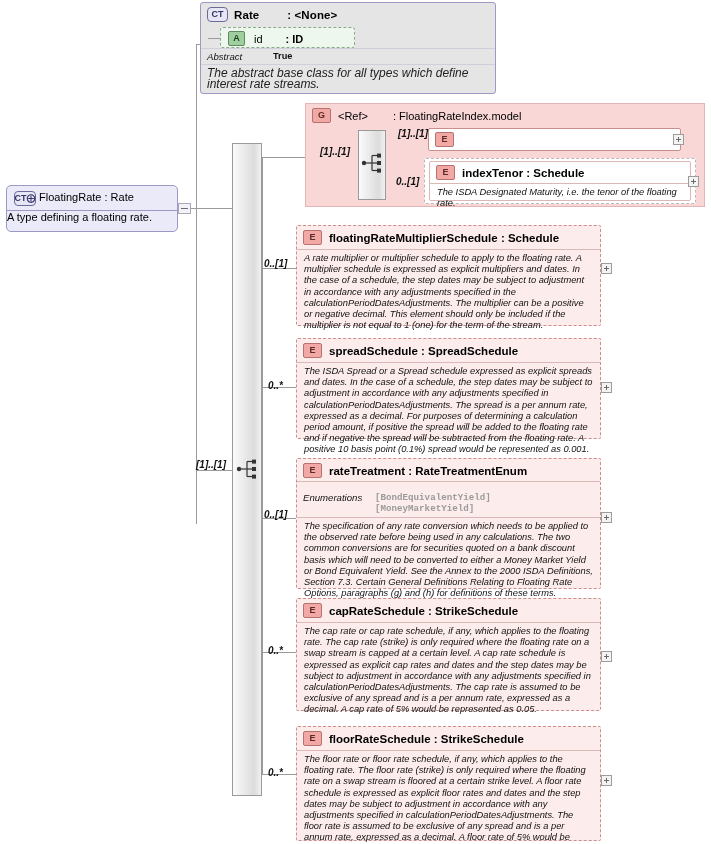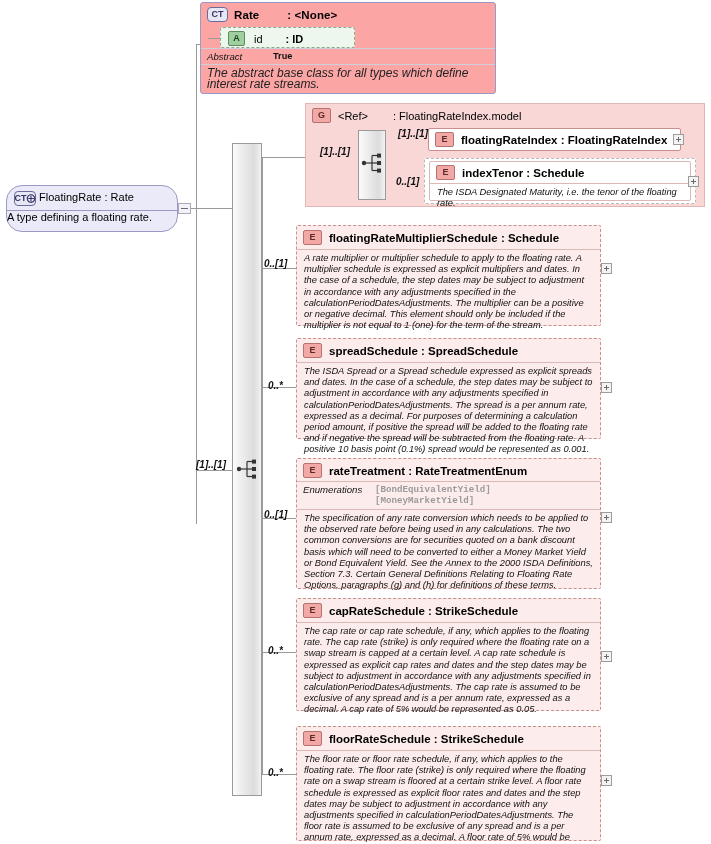--- a/index.html
+++ b/index.html
@@ -28,21 +28,21 @@
   }
   .chip-ct{border:1px solid #6b6b99;background:#e6e6f5;color:#333366;border-radius:4px;width:20px;}
   .chip-e{border:1px solid #b4736f;background:#f2a8a4;color:#5a2b28;}
   .chip-g{border:1px solid #b4736f;background:#f2a8a4;color:#5a2b28;}
   .chip-a{
     border:1px solid #5f8a5f;background:#9fcf9f;color:#1f3f1f;
     width:15px;height:13px;border-radius:2px;
   }
 
   
-  .purple{background:#fca5a5;border:1px solid #9a9ac4;}
+  .purple{background:#e5e5e5;border:1px solid #9a9ac4;}
   .purple .doc{color:#222;}
   .pink-dash{background:#fdecec;border:1px dashed #c98f8c;}
 
   
   .elem{position:absolute;box-sizing:border-box;border-radius:2px;}
   .elem .hdr{display:flex;align-items:center;gap:7px;padding:4px 6px 4px 6px;}
   .elem .nm{font-weight:bold;font-size:11.5px;white-space:nowrap;}
   .elem .doc{font-style:italic;font-size:9.3px;line-height:11.2px;padding:3px 7px 4px 7px;border-top:1px solid #d9b8b6;color:#111;}
 
   
@@ -77,28 +77,28 @@
     position:absolute;box-sizing:border-box;
     border:1px solid #9a9a9a;
     background:linear-gradient(90deg,#fbfbfb 0%,#eaeaea 40%,#dcdcdc 75%,#f2f2f2 100%);
   }
   .seqicon{position:absolute;}
 
   
   .proprow{display:flex;font-size:9.6px;padding:2px 6px 2px 6px;border-top:1px solid #cfcfdc;}
   .proprow .k{font-style:italic;width:66px;flex:0 0 auto;color:#111;}
   .proprow .v{font-weight:bold;font-size:9.2px;color:#111;}
-  .enumrow{display:flex;font-size:9.6px;padding:2px 6px 3px 6px;border-top:1px solid #d9b8b6;}
+  .enumrow{display:flex;font-size:9.6px;padding:10px 6px 3px 6px;border-top:1px solid #d9b8b6;}
   .enumrow .k{font-style:italic;width:72px;flex:0 0 auto;color:#111;}
   .enumrow .v{font-size:9.2px;color:#9b9b9b;font-weight:bold;line-height:11px;font-family:"Liberation Mono","DejaVu Sans Mono",monospace;}
 
   
   .rootbox{
     position:absolute;box-sizing:border-box;
-    background:#eaeaf8;border:1px solid #9a9ac4;border-radius:16px;
+    background:#eaeaf8;border:1px solid #9a9ac4;border-radius:5px;
   }
   
   .attrpill{
     position:absolute;box-sizing:border-box;
     background:#eef7ee;border:1px dashed #8aa98a;border-radius:3px;
   }
 </style>
 </head>
 <body>
 
@@ -170,21 +170,20 @@
   <line x1="11" y1="11" x2="16" y2="11" stroke="#333" stroke-width="1.2"></line>
   <line x1="11" y1="18.5" x2="16" y2="18.5" stroke="#333" stroke-width="1.2"></line>
   <rect x="16" y="1.6" width="4" height="4" fill="#333"></rect>
   <rect x="16" y="9" width="4" height="4" fill="#333"></rect>
   <rect x="16" y="16.6" width="4" height="4" fill="#333"></rect>
 </svg>
 
 <div class="elem" style="left:428px;top:128px;width:253px;height:23px;background:#ffffff;border:1px solid #c98f8c;">
   <div class="hdr" style="padding:3px 6px 3px 6px;">
     <span class="chip chip-e">E</span>
-    <span class="nm">floatingRateIndex : FloatingRateIndex</span>
   </div>
 </div>
 <div class="plus" style="left:673px;top:134px;"></div>
 
 <div class="optwrap" style="left:424px;top:158px;width:272px;height:46px;"></div>
 <div class="elem" style="left:429px;top:161px;width:262px;height:40px;background:#ffffff;border:1px solid #d9b8b6;">
   <div class="hdr" style="padding:3px 6px 3px 6px;">
     <span class="chip chip-e">E</span>
     <span class="nm">indexTenor : Schedule</span>
   </div>

